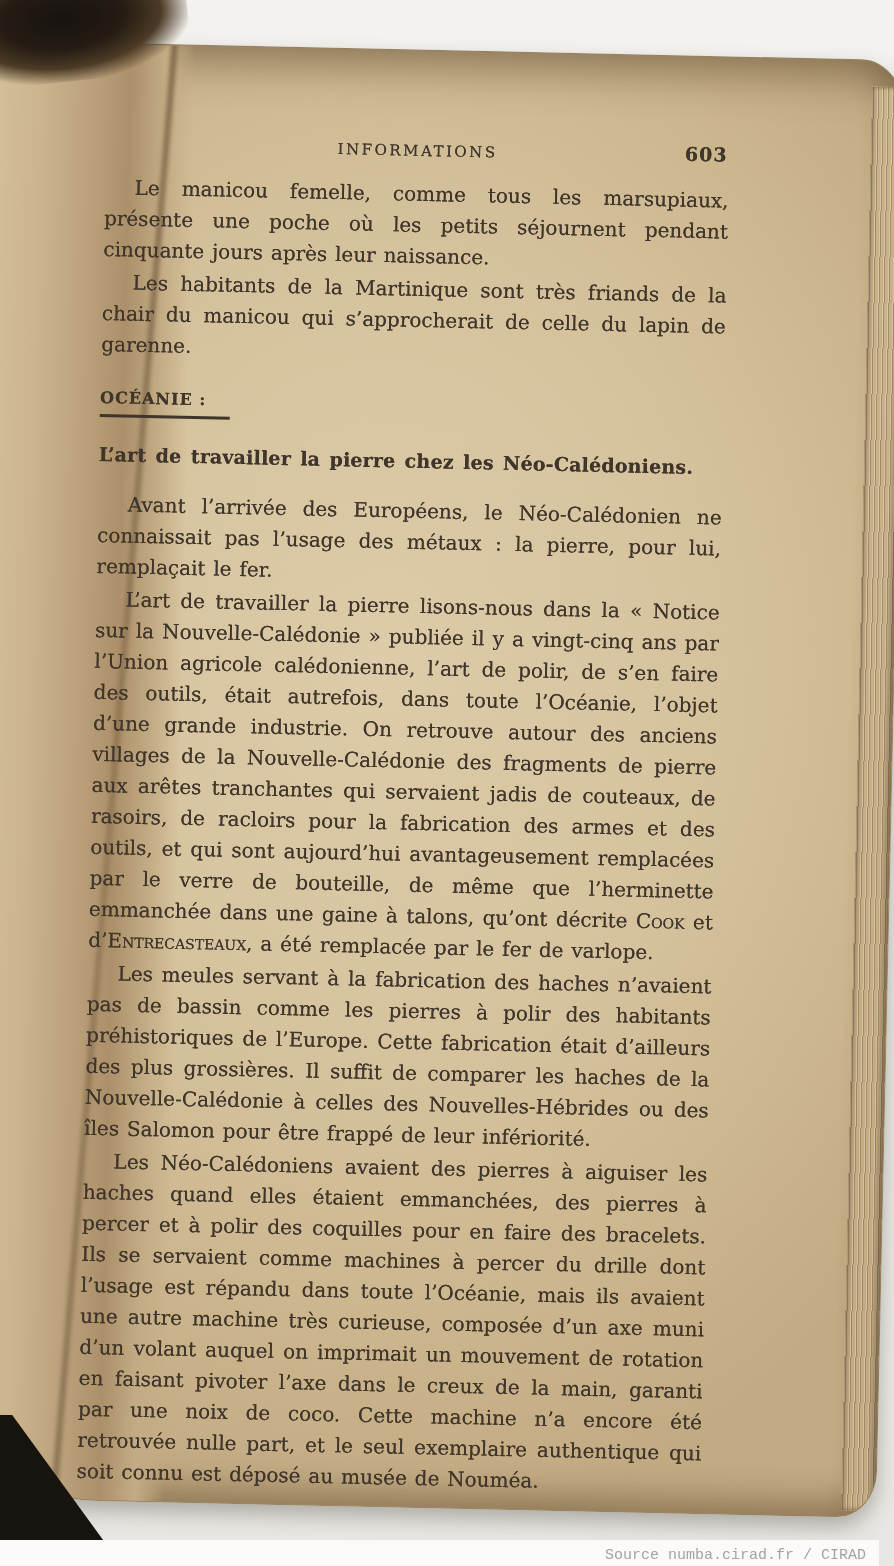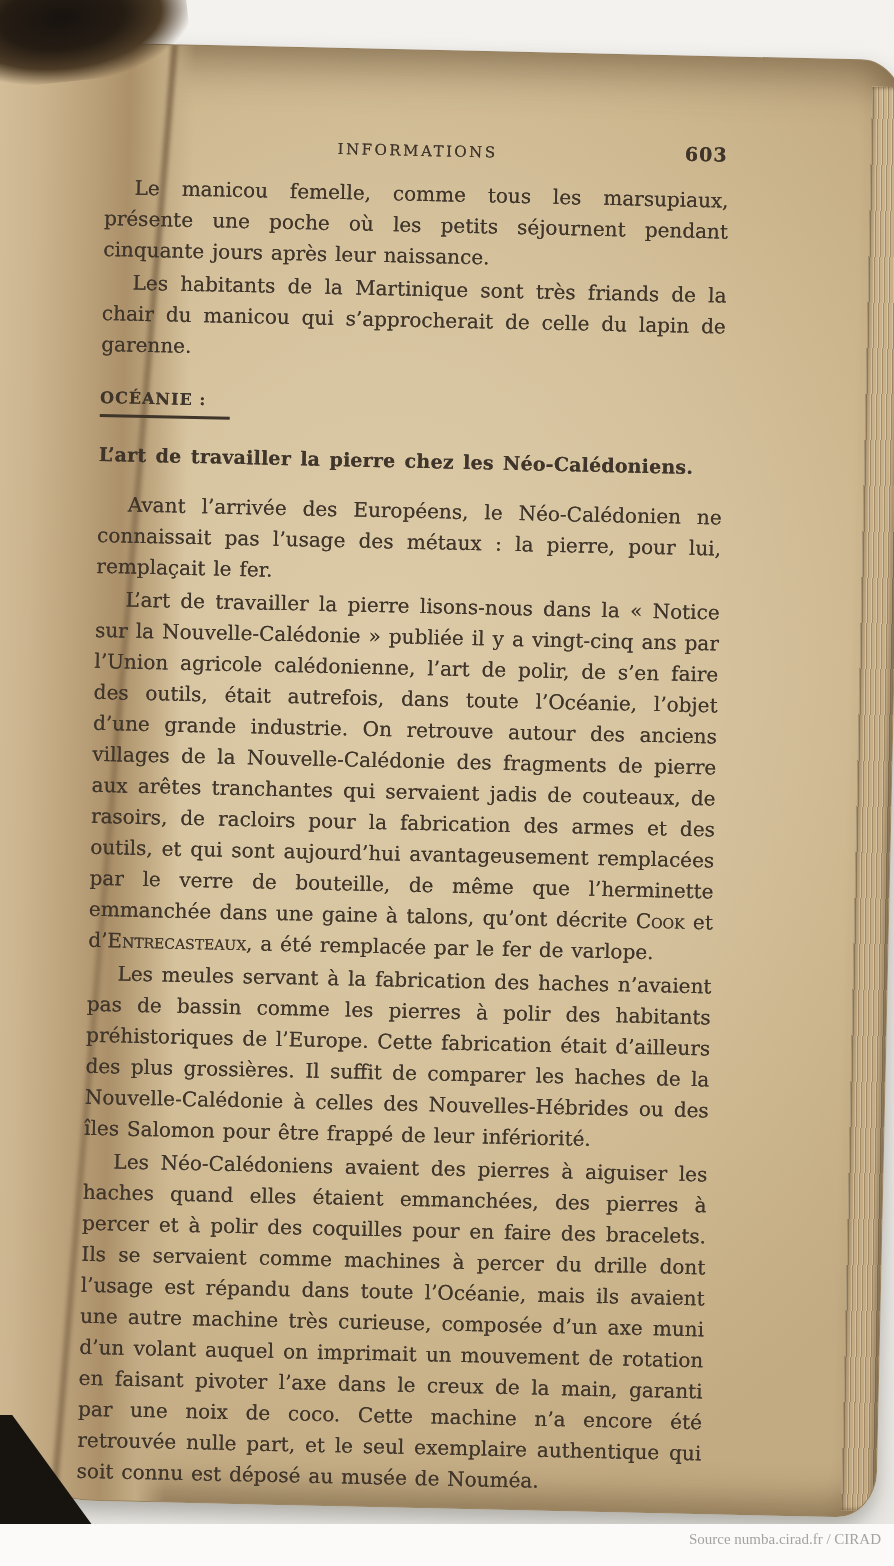--- a/index.html
+++ b/index.html
@@ -80,23 +80,23 @@
   }
   .article-title{
     font-size:19px;font-weight:bold;margin:26px 0 0 0;
     white-space:nowrap;letter-spacing:.2px;word-spacing:2.5px;
   }
   .after-title{margin-top:24px;}
   .sc{font-variant:small-caps;}
 
   
   .credit-bar{
-    position:absolute;left:0;right:0;bottom:0;height:42px;z-index:8;
+    position:absolute;left:0;right:15px;bottom:0;height:26px;z-index:8;
     background:#fbfaf8;
-    font-family:Liberation Serif, serif;
+    font-family:Liberation Mono, monospace;
   }
   .credit-text{
     position:absolute;right:13px;top:7px;
     font-size:15px;color:#a3a3a0;
   }
 </style>
 </head>
 <body>
 
 <div class="photo">

